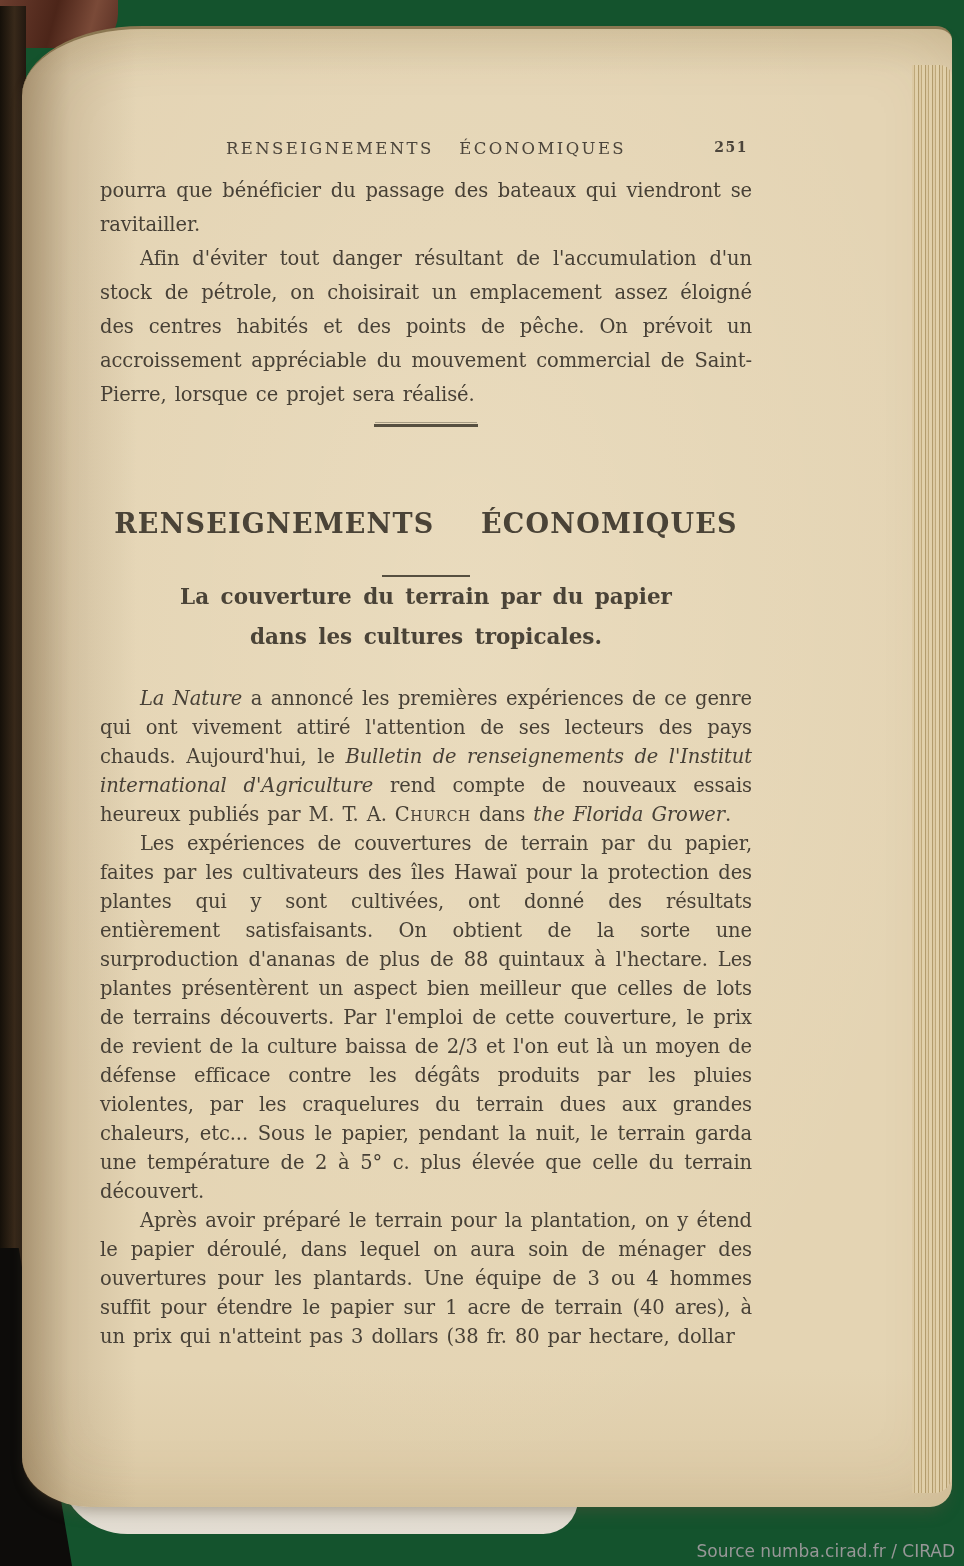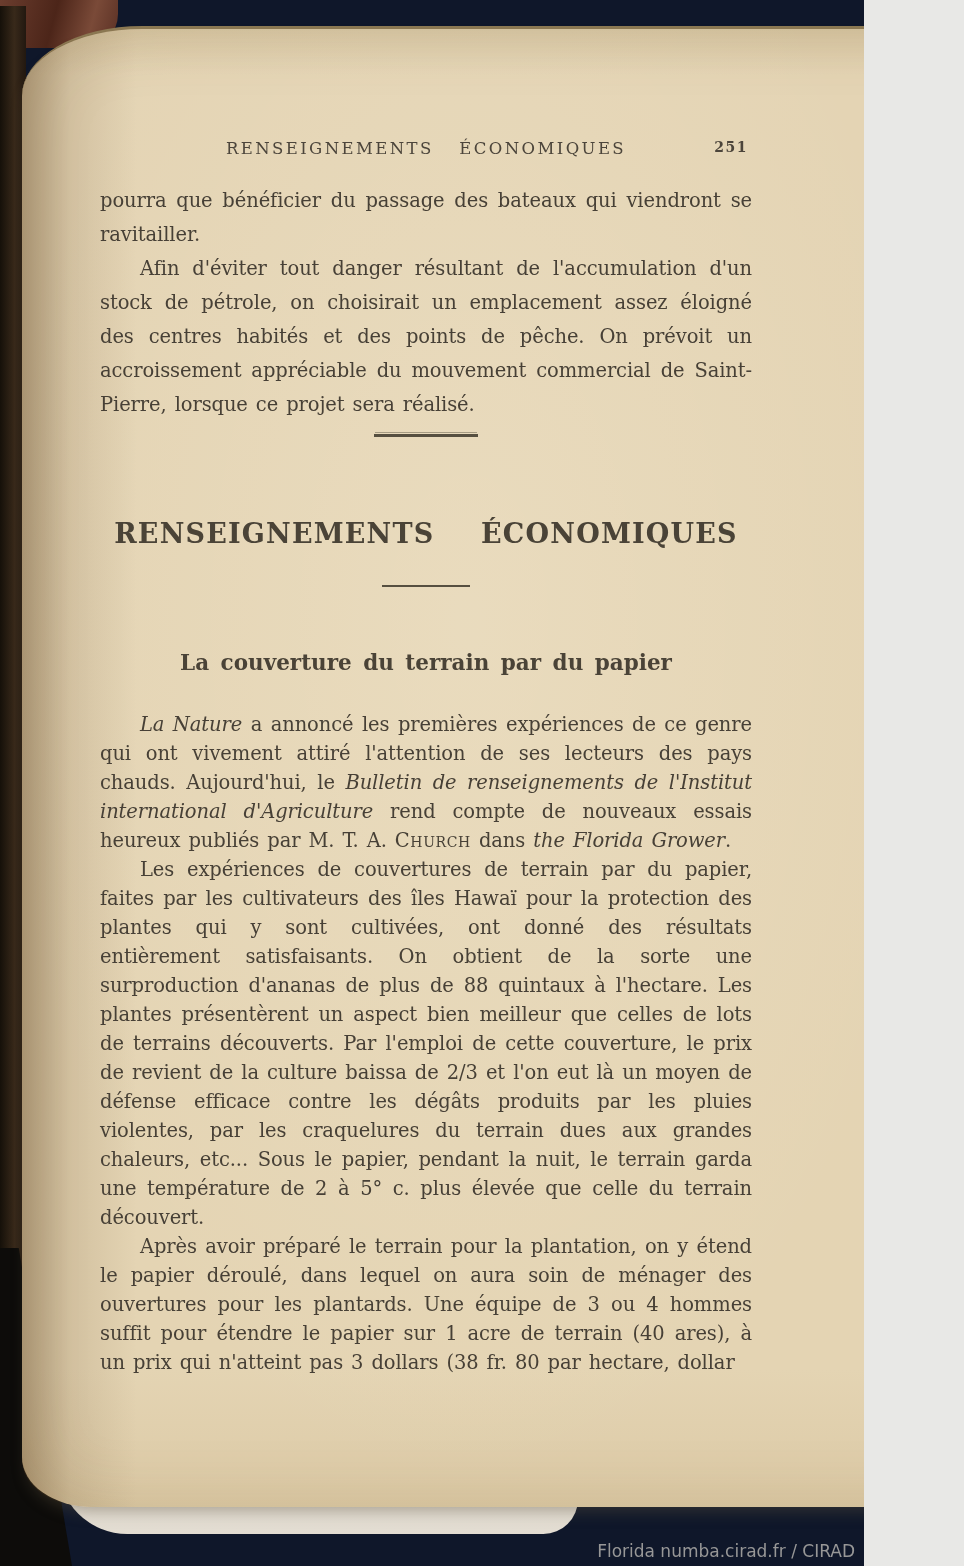--- a/index.html
+++ b/index.html
@@ -1,18 +1,18 @@
 <!DOCTYPE html>
 <html><head>
 <meta charset="utf-8">
 <style>
   html,body{margin:0;padding:0;background:#e8e8e6;}
   .stage{
-    position:relative;width:864px;height:1566px;overflow:hidden;
-    background:#0f172a;
+    position:relative;width:964px;height:1566px;overflow:hidden;
+    background:#14532d;
     font-family:"DejaVu Serif", serif;
   }
   
   .cover-corner{
     position:absolute;left:0;top:0;width:118px;height:48px;
     background:linear-gradient(105deg,#6b3d2e 0%,#4c2519 45%,#7a4a38 75%,#5a3024 100%);
     border-bottom-right-radius:34px;
   }
   .spine{
     position:absolute;left:0;top:6px;width:26px;height:1500px;
@@ -55,32 +55,32 @@
   .running-header{
     position:relative;margin-top:110px;text-align:center;
     font-size:16.5px;letter-spacing:2.4px;word-spacing:18px;color:#4c453b;
   }
   .page-number{position:absolute;right:4px;top:0;font-size:14px;letter-spacing:1.5px;word-spacing:0;font-weight:bold;}
   .para{
     margin:0;font-size:19.5px;line-height:34px;text-align:justify;
     word-spacing:0.10em;letter-spacing:-0.1px;
   }
   .body .para{line-height:29px;}
-  .p-first{margin-top:26px;}
+  .p-first{margin-top:16px;}
   .indent{text-indent:40px;}
   .rule{background:#564f40;margin-left:auto;margin-right:auto;}
   .rule-top{width:104px;height:3px;margin-top:12px;box-shadow:0 -3px 0 -1px rgba(86,79,64,0.45);}
   .rule-mid{width:88px;height:2px;margin-top:34px;}
   .section-title{
     margin-top:80px;text-align:center;
     font-size:27px;line-height:34px;font-weight:bold;
     letter-spacing:1.2px;word-spacing:36px;color:#4a4337;
   }
   .article-title{
-    margin-top:56px;text-align:center;font-size:21.5px;line-height:40px;
+    text-align:center;font-size:21.5px;line-height:40px;
     font-weight:bold;color:#4a4337;word-spacing:4px;
   }
   .body-first{margin-top:27px;}
   .it{font-style:italic;}
   .sc{font-variant:small-caps;letter-spacing:0.6px;}
   .attribution{
     position:absolute;right:9px;bottom:5px;
     font-family:"DejaVu Sans", sans-serif;font-size:17px;color:#979797;
   }
 </style>
@@ -109,26 +109,27 @@
       <p class="para indent"><span>Afin d'éviter tout danger résultant de l'accumulation d'un stock de pétrole, on choisirait un emplacement assez éloigné des centres habités et des points de pêche. On prévoit un accroissement appréciable du mouvement commercial de Saint-Pierre, lorsque ce projet sera réalisé.</span></p>
 
       <div class="rule rule-top"></div>
 
       <div class="section-title">RENSEIGNEMENTS ÉCONOMIQUES</div>
 
       <div class="rule rule-mid"></div>
 
       <div class="article-title">
         <div>La couverture du terrain par du papier</div>
+        <div>dans les cultures tropicales.</div>
       </div>
 
       <div class="body">
         <p class="para indent body-first"><span class="it">La Nature</span><span> a annoncé les premières expériences de ce genre qui ont vivement attiré l'attention de ses lecteurs des pays chauds. Aujourd'hui, le </span><span class="it">Bulletin de renseignements de l'Institut international d'Agriculture</span><span> rend compte de nouveaux essais heureux publiés par M. T. A. </span><span class="sc">Church</span><span> dans </span><span class="it">the Florida Grower</span><span>.</span></p>
         <p class="para indent"><span>Les expériences de couvertures de terrain par du papier, faites par les cultivateurs des îles Hawaï pour la protection des plantes qui y sont cultivées, ont donné des résultats entièrement satisfaisants. On obtient de la sorte une surproduction d'ananas de plus de 88 quintaux à l'hectare. Les plantes présentèrent un aspect bien meilleur que celles de lots de terrains découverts. Par l'emploi de cette couverture, le prix de revient de la culture baissa de 2/3 et l'on eut là un moyen de défense efficace contre les dégâts produits par les pluies violentes, par les craquelures du terrain dues aux grandes chaleurs, etc... Sous le papier, pendant la nuit, le terrain garda une température de 2 à 5° c. plus élevée que celle du terrain découvert.</span></p>
         <p class="para indent"><span>Après avoir préparé le terrain pour la plantation, on y étend le papier déroulé, dans lequel on aura soin de ménager des ouvertures pour les plantards. Une équipe de 3 ou 4 hommes suffit pour étendre le papier sur 1 acre de terrain (40 ares), à un prix qui n'atteint pas 3 dollars (38 fr. 80 par hectare, dollar</span></p>
       </div>
 
     </div>
   </div>
 
-  <div class="attribution">Florida numba.cirad.fr / CIRAD</div>
+  <div class="attribution">Source numba.cirad.fr / CIRAD</div>
 
 </div>
 
 </body></html>

